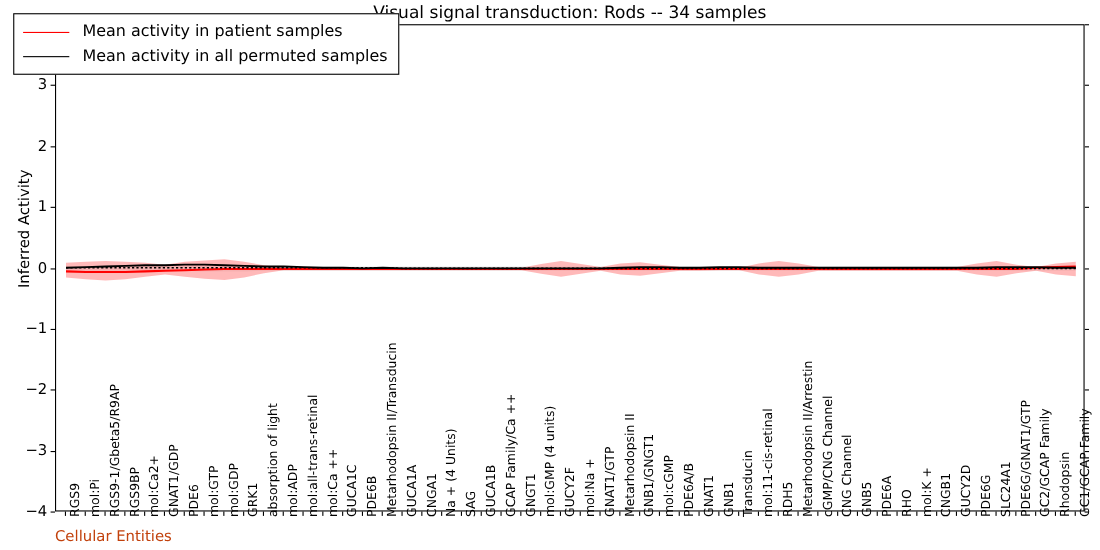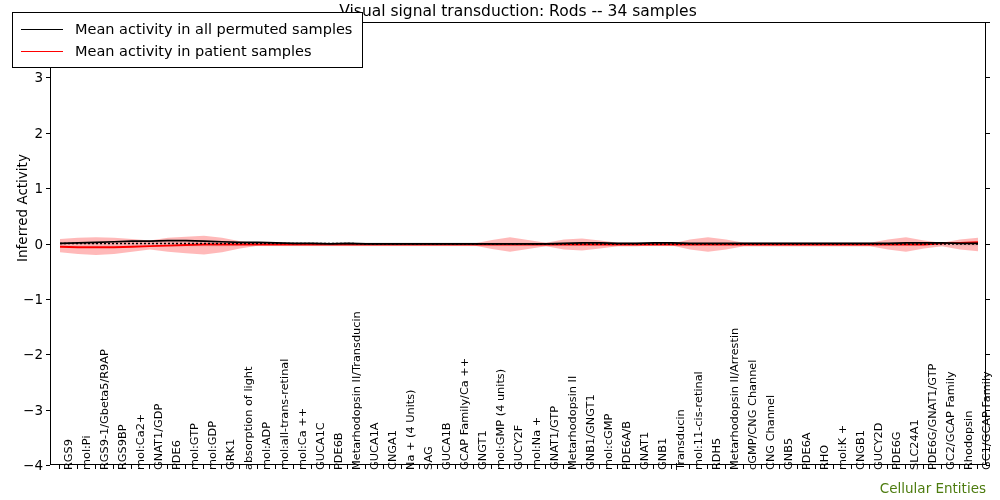--- a/index.html
+++ b/index.html
@@ -37,21 +37,21 @@
     text-align:right; font-size:13.5px; color:#000;
     transform:translateY(-8px);
   }
   .ytick-mark{
     position:absolute; left:-4px; width:4px; height:1px; background:#000;
   }
 
   
   #xlabel{
     position:absolute; left:50px; top:480px; width:936px;
-    text-align:right; font-size:13.5px; color:#4d7c0f;
+    text-align:left; font-size:13.5px; color:#c2410c;
   }
   .xtick-mark{
     position:absolute; top:465px; width:1px; height:4px; background:#000;
   }
   .xtick-lab{
     position:absolute; top:467px;
     font-size:11.3px; color:#000; white-space:nowrap;
     transform-origin:left top;
     transform:rotate(-90deg) translate(0,0);
     line-height:11px;
@@ -224,22 +224,22 @@
       <div class="xtick-mark" style="left: 941px; top: 465px;"></div>
       <div class="xtick-lab" style="left: 945.4px; top: 470px;">GC2/GCAP Family</div>
       <div class="xtick-mark" style="left: 959px; top: 465px;"></div>
       <div class="xtick-lab" style="left: 963.4px; top: 470px;">Rhodopsin</div>
       <div class="xtick-mark" style="left: 977px; top: 465px;"></div>
       <div class="xtick-lab" style="left: 981.4px; top: 470px;">GC1/GCAP Family</div>
     </div>
 
   <div id="legend">
     <div class="leg-row">
+      <span class="leg-swatch red"></span>
+      <span class="leg-text">Mean activity in patient samples</span>
+    </div>
+    <div class="leg-row">
       <span class="leg-swatch"></span>
       <span class="leg-text">Mean activity in all permuted samples</span>
     </div>
-    <div class="leg-row">
-      <span class="leg-swatch red"></span>
-      <span class="leg-text">Mean activity in patient samples</span>
-    </div>
   </div>
 
 </div>
 
 </body></html>

